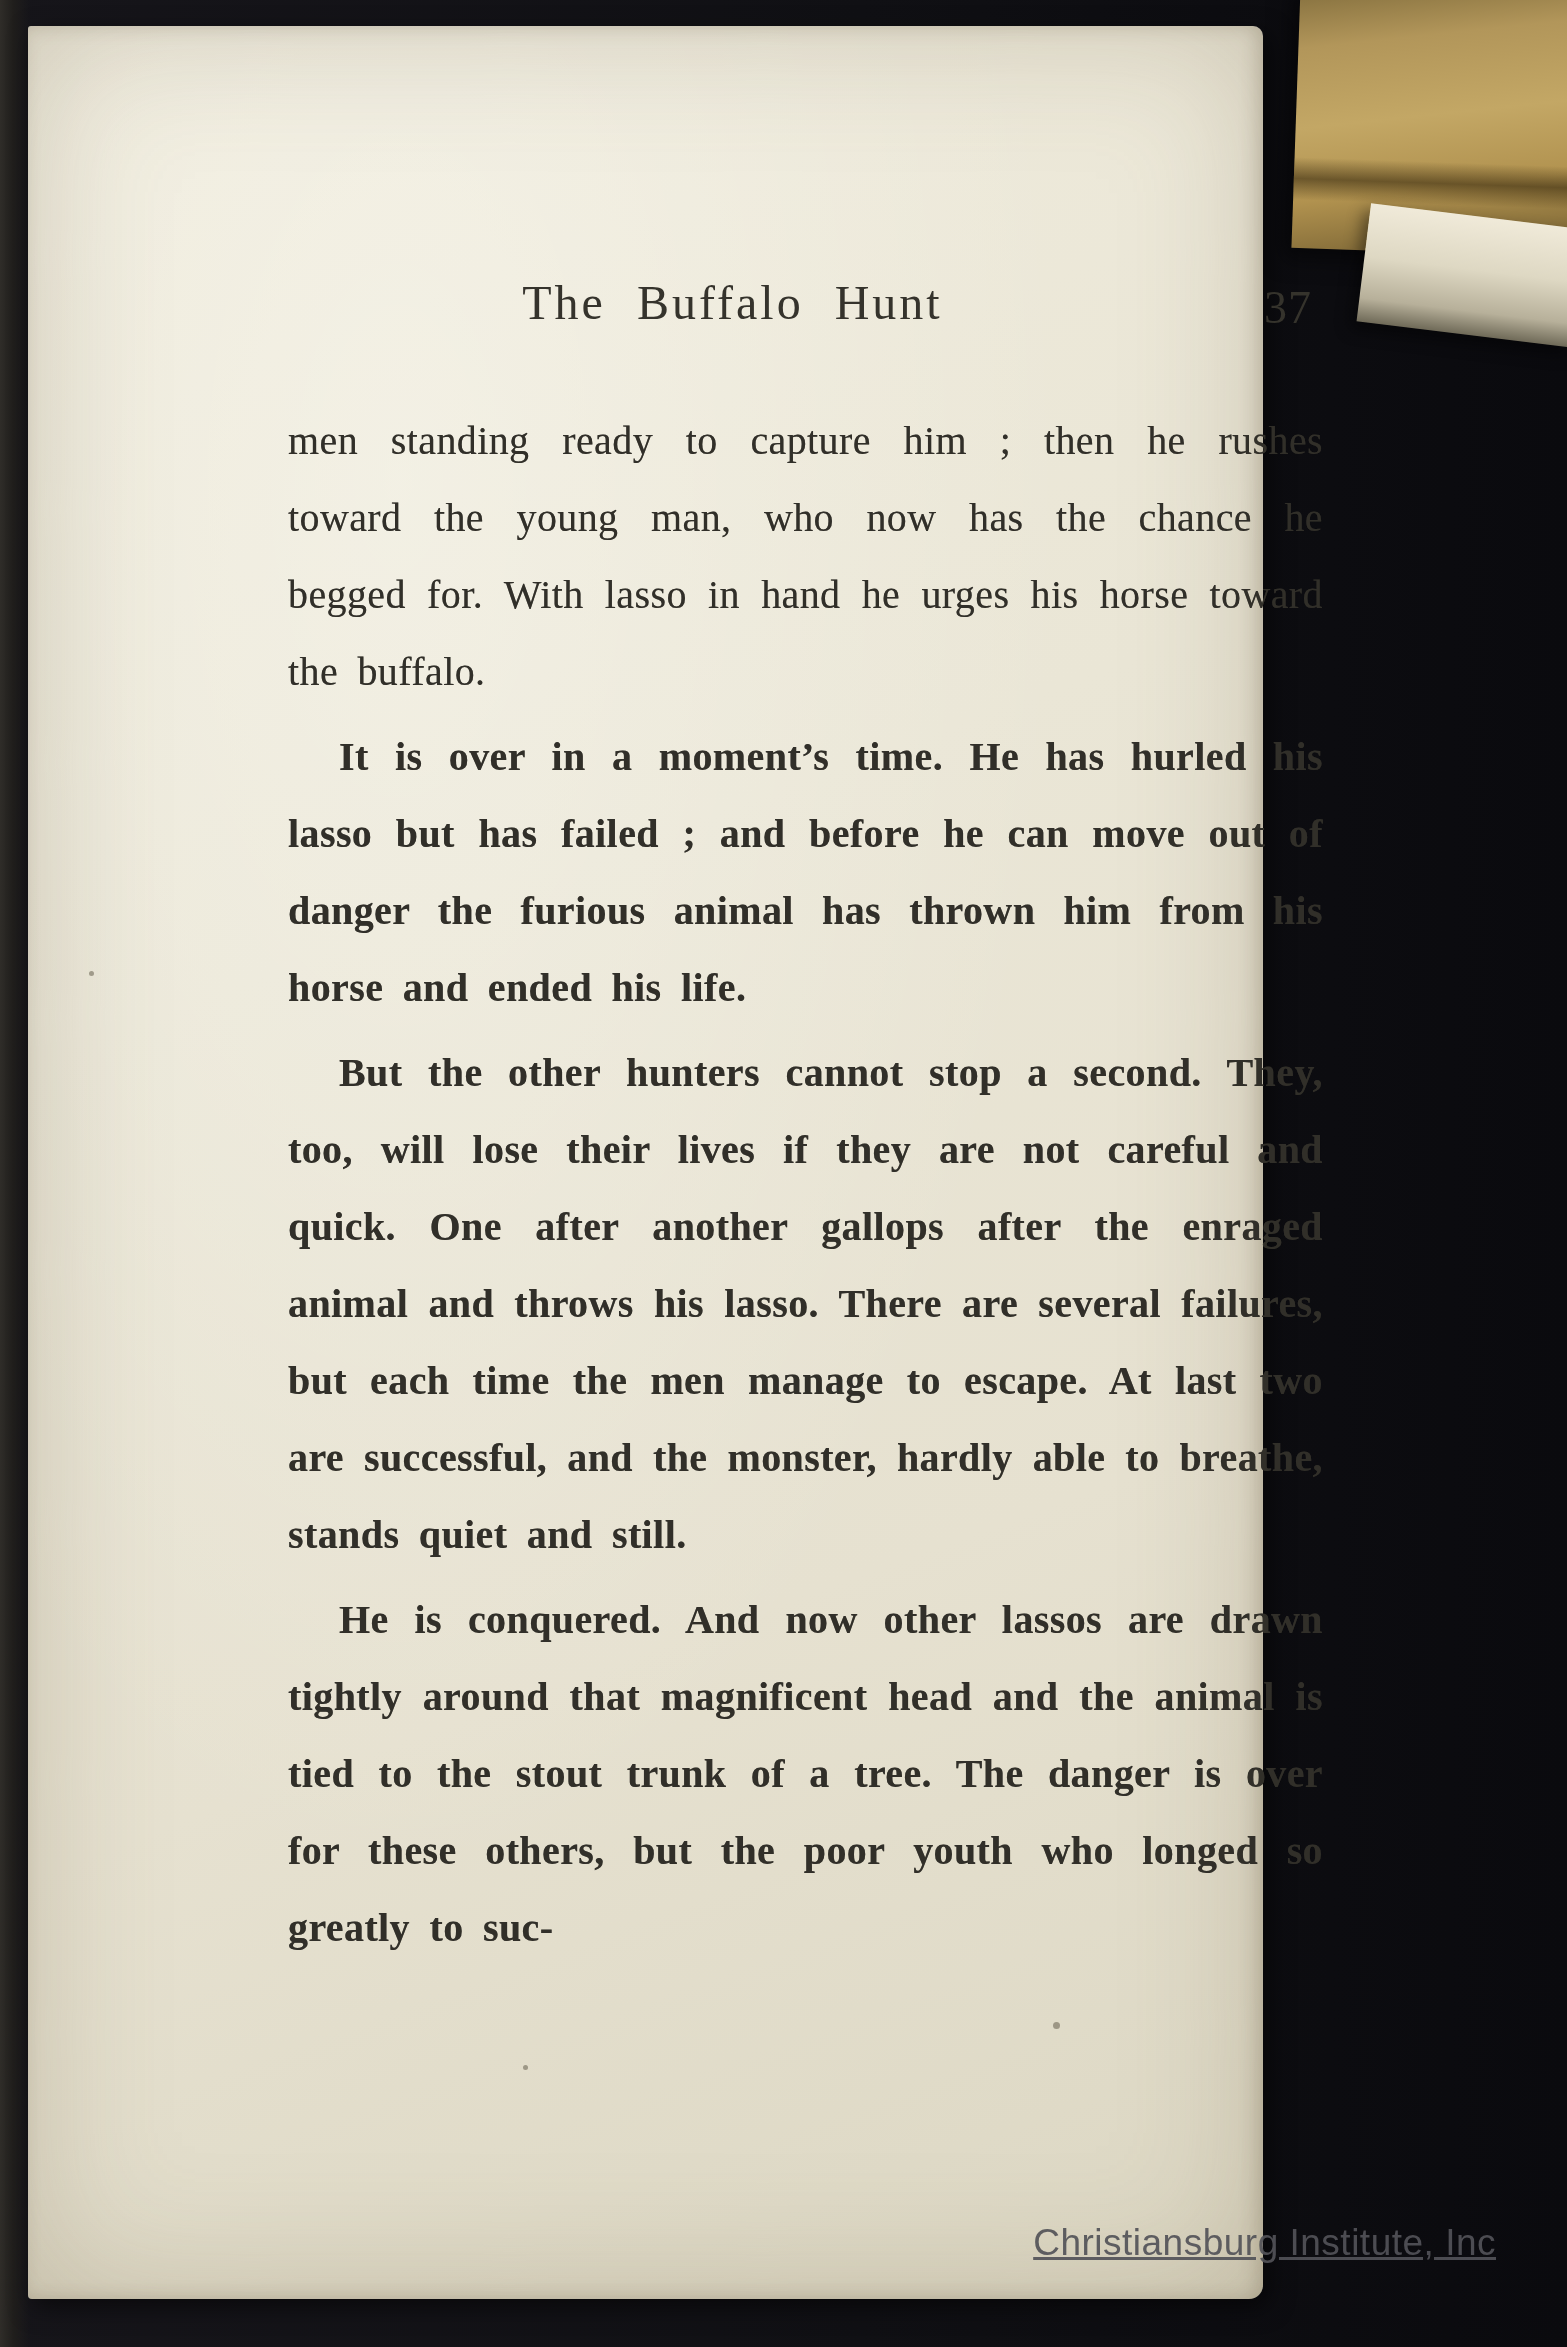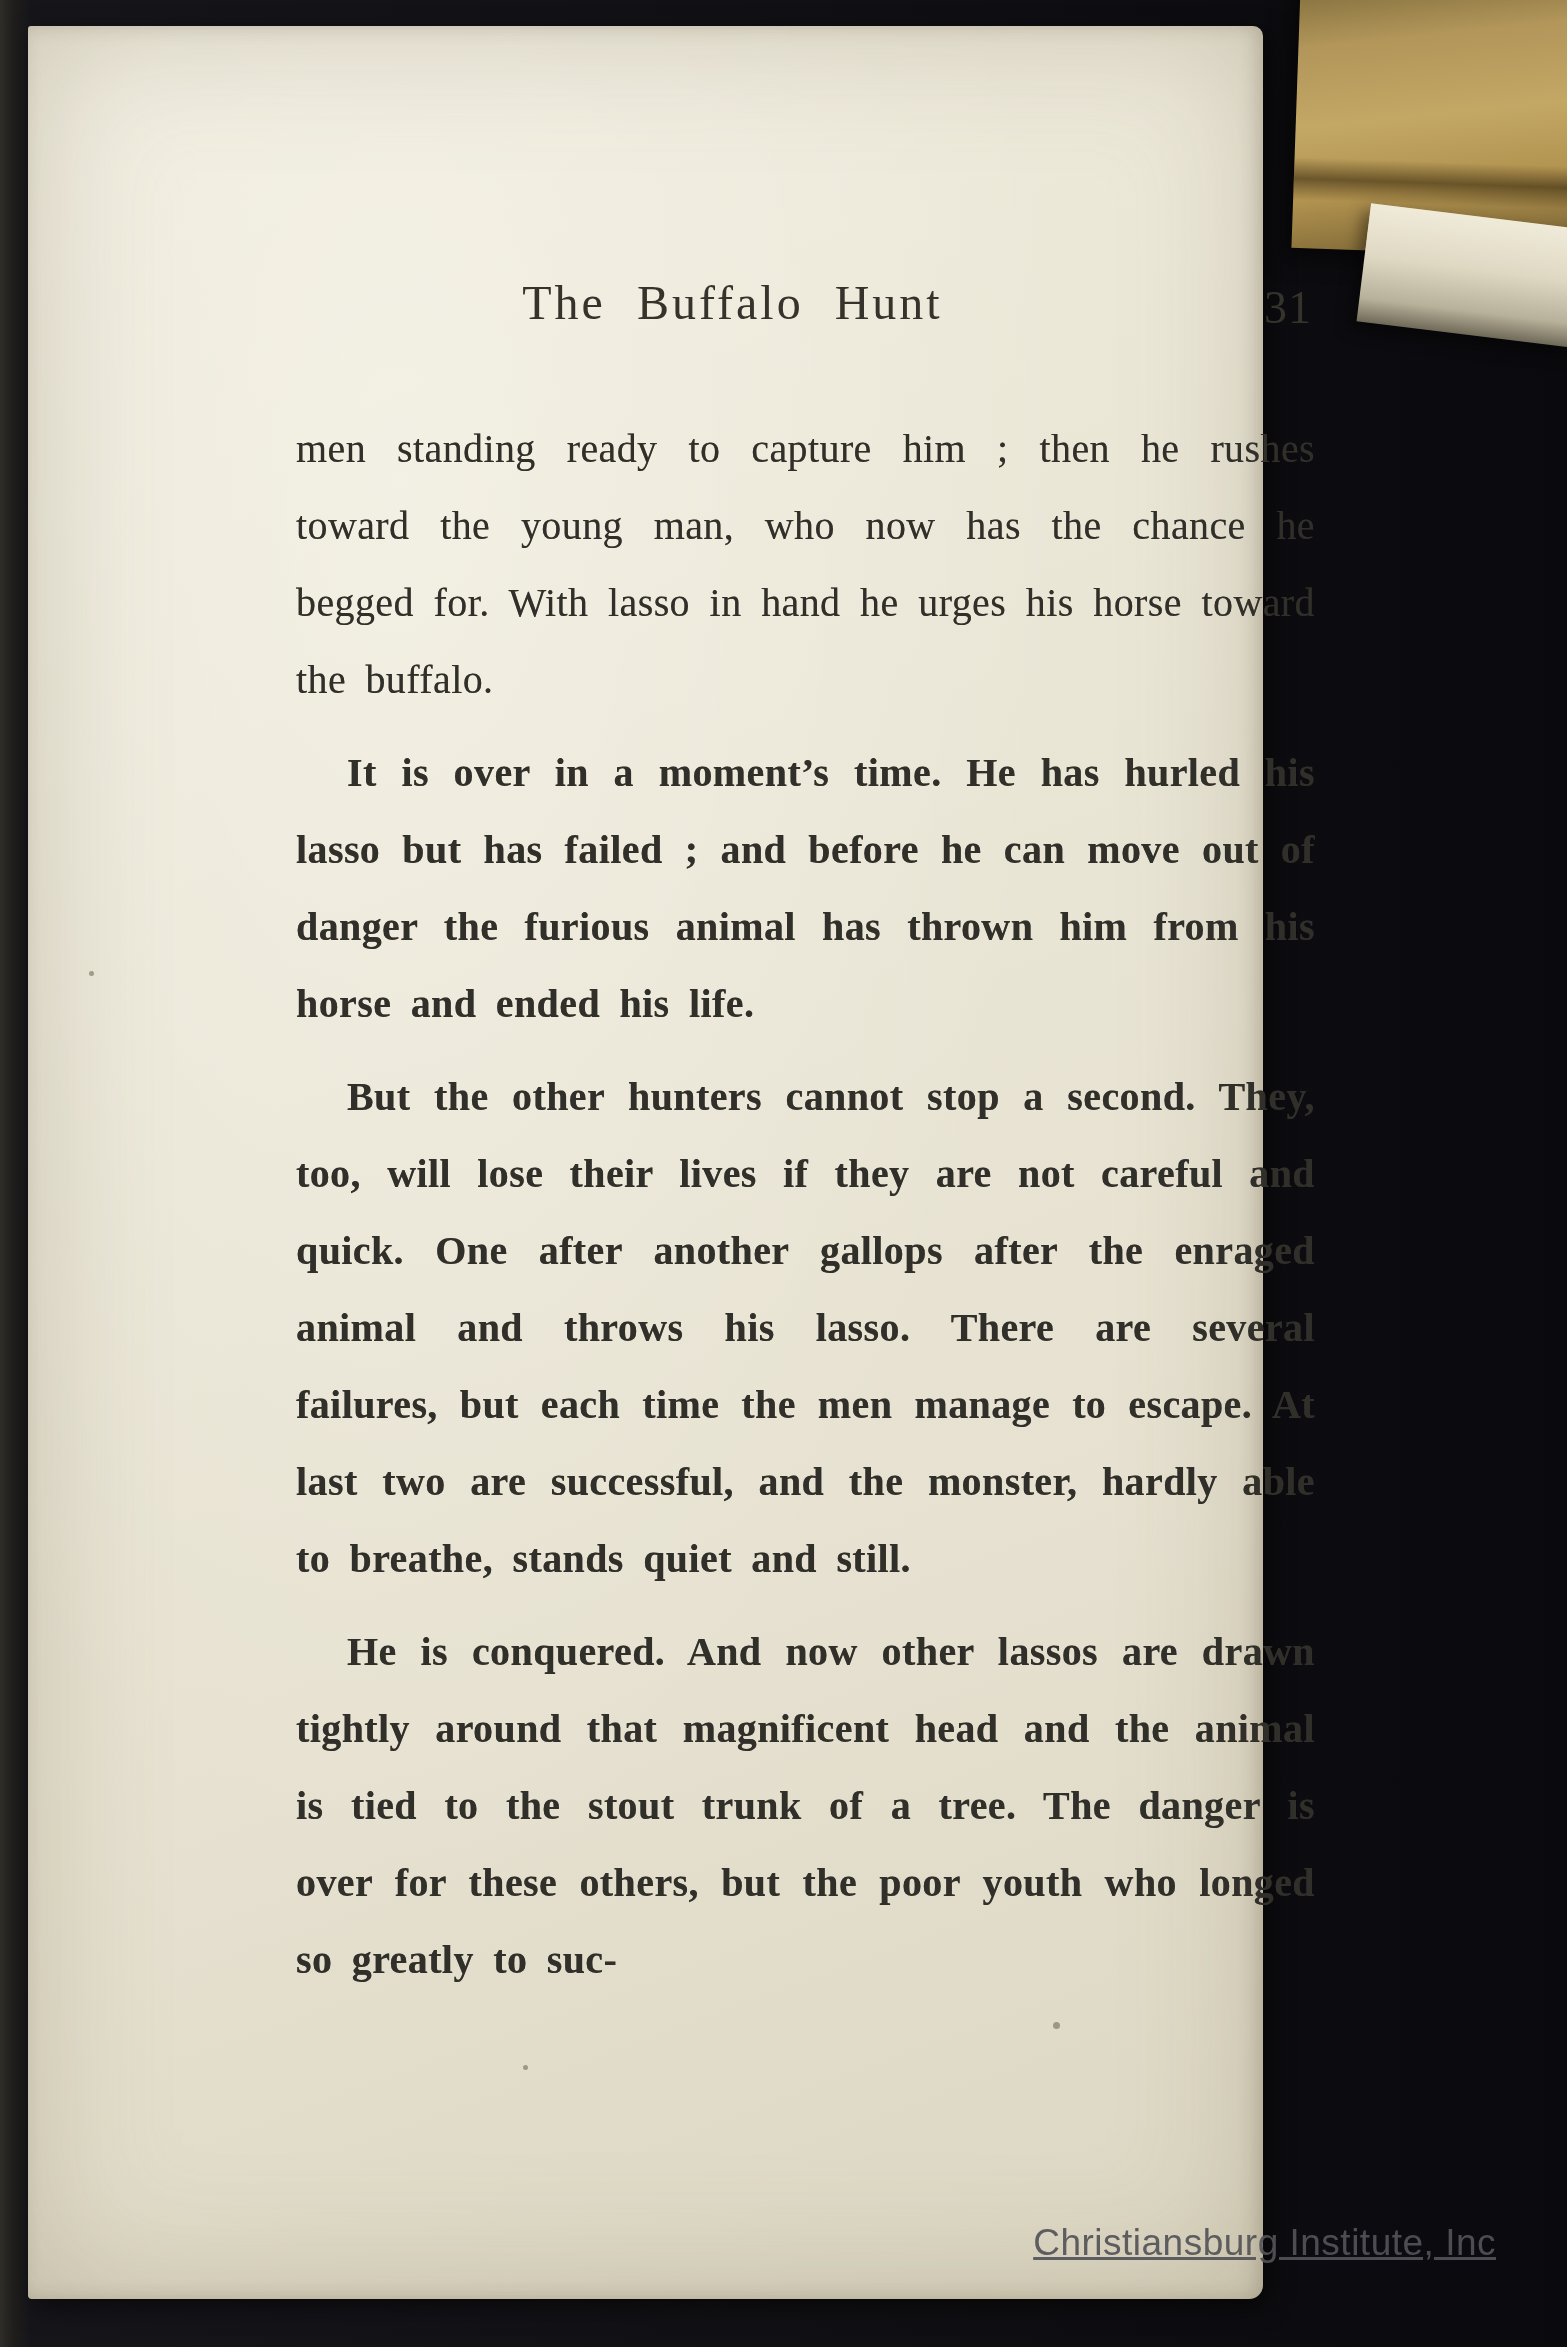--- a/index.html
+++ b/index.html
@@ -96,21 +96,21 @@
     width: 1051px;
     color: #312f29;
     font-size: 40px;
     line-height: 77px;
     text-align: justify;
     word-spacing: 9px;
     letter-spacing: 0.4px;
     text-shadow: 0 0 0.6px rgba(49,47,41,0.55);
   }
   .text-block p {
-    margin: 16px;
+    margin: 8px;
   }
   .text-block p.indent {
     text-indent: 51px;
     font-weight: bold;
   }
   
   .watermark {
     position: absolute;
     top: 2222px;
     right: 71px;
@@ -136,21 +136,21 @@
 <div class="scan">
 
   <div class="spine-edge"></div>
 
   <div class="paper">
 
     <div class="speck s3"></div>
 
     <div class="page-header">
       <div class="page-title">The Buffalo Hunt</div>
-      <div class="page-number">31</div>
+      <div class="page-number">37</div>
     </div>
 
     <div class="text-block">
       <p>men standing ready to capture him ; then he rushes toward the young man, who now has the chance he begged for.  With lasso in hand he urges his horse toward the buffalo.</p>
       <p class="indent">It is over in a moment’s time.  He has hurled his lasso but has failed ; and before he can move out of danger the furious animal has thrown him from his horse and ended his life.</p>
       <p class="indent">But the other hunters cannot stop a second. They, too, will lose their lives if they are not careful and quick.  One after another gallops after the enraged animal and throws his lasso. There are several failures, but each time the men manage to escape.  At last two are successful, and the monster, hardly able to breathe, stands quiet and still.</p>
       <p class="indent">He is conquered.  And now other lassos are drawn tightly around that magnificent head and the animal is tied to the stout trunk of a tree.  The danger is over for these others, but the poor youth who longed so greatly to suc-</p>
     </div>
 
     <div class="speck s1"></div>

